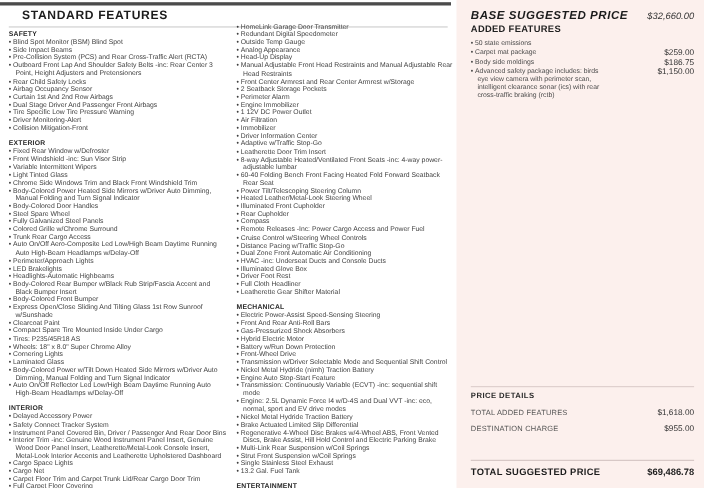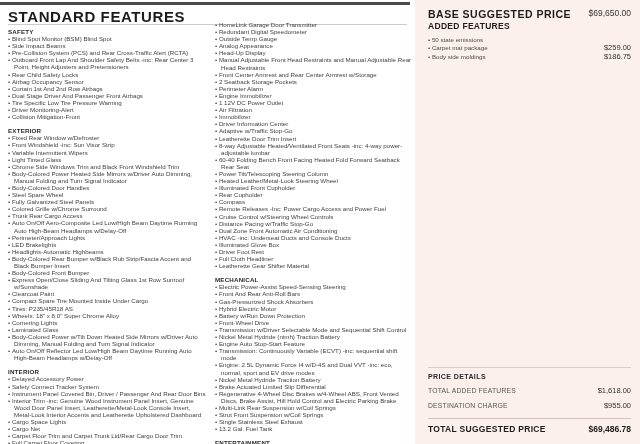--- a/index.html
+++ b/index.html
@@ -1,49 +1,49 @@
 <!DOCTYPE html>
 <html><head>
 <meta charset="utf-8">
 <style>
   html,body{margin:0;padding:0;}
   body{font-family:"Liberation Sans", sans-serif; background:#ffffff;}
   .sheet{position:relative; width:640px; height:444px; background:#ffffff; overflow:hidden;}
 
   
   .top-bar{position:absolute; left:0; top:2px; width:410px; height:3px; background:#4b4b4b;}
-  .features-title{position:absolute; left:8px; top:8px; font-size:15px; font-weight:bold; letter-spacing:.6px; color:#1c1c1c;}
+  .features-title{position:absolute; left:20px; top:8px; font-size:11px; font-weight:bold; letter-spacing:.6px; color:#1c1c1c;}
   .title-rule{position:absolute; left:8px; top:24px; width:399px; height:0; border-top:1px solid #cccccc;}
   .features-columns{position:absolute; left:8px; top:28px; width:402px; display:flex; gap:9px; align-items:flex-start;}
   .feature-column{width:198px; flex:0 0 198px;}
   .feature-column.second{margin-top:-7px;}
   .sec-head{font-size:6.2px; line-height:7.1px; font-weight:bold; color:#2a2a2a; margin-top:7px; letter-spacing:.2px;}
   .sec-head.first{margin-top:0;}
   .feat-item{font-size:6.2px; line-height:7.1px; color:#3f3f3f; padding-left:6px; text-indent:-6px;}
   .feat-item::before{content:"\2022\00a0";}
 
   
   .price-panel{position:absolute; left:415px; top:0; width:225px; height:444px; box-sizing:border-box;
     padding:8px 9px 10px 13px; display:flex; flex-direction:column; background:#fcf0ed;}
-  .base-row{display:flex; justify-content:space-between; align-items:flex-start;}
+  .base-row{display:flex; justify-content:space-between; align-items:center;font-style:italic;}
   .base-label{font-size:10.5px; font-weight:bold; letter-spacing:.5px; color:#1c1c1c;}
   .base-price{font-size:8.5px; color:#333333; white-space:nowrap;}
   .added-label{margin-top:1px; font-size:8.5px; font-weight:bold; letter-spacing:.3px; color:#1f1f1f;}
   .added-list{margin-top:5px;}
   .added-row{display:flex; align-items:flex-start; margin-bottom:1px;}
   .added-name{flex:1; font-size:6.2px; line-height:7.4px; color:#4a4a4a; padding-left:6px; text-indent:-6px; padding-right:8px;}
   .added-name::before{content:"\2022\00a0";}
   .added-price{font-size:7.5px; color:#333333; white-space:nowrap; text-align:left; line-height:7.4px;margin-left:44px;}
   .panel-spacer{flex:1;}
   .details-rule{border-top:1px solid #dccdca; margin-bottom:5px;}
   .details-label{font-size:7px; font-weight:bold; letter-spacing:.4px; color:#2a2a2a;}
   .detail-row{display:flex; justify-content:space-between; align-items:baseline; margin-top:6px;text-align:right;}
   .detail-label{font-size:6.8px; color:#555555; letter-spacing:.2px;}
   .detail-value{font-size:7.5px; color:#333333; white-space:nowrap;}
-  .total-row{display:flex; justify-content:space-between; align-items:baseline; border-top:1px solid #d3c4c1; margin-top:8px; padding-top:5px;}
+  .total-row{display:flex; justify-content:space-between; align-items:baseline; border-top:1px solid #d3c4c1; margin-top:24px; padding-top:5px;}
   .total-label{font-size:8.5px; font-weight:bold; letter-spacing:.3px; color:#1c1c1c;}
   .total-value{font-size:8.5px; font-weight:bold; color:#1c1c1c; white-space:nowrap;}
 </style>
 </head>
 <body>
 
 <div class="sheet">
   <div class="top-bar" style="background: rgb(75, 75, 75);"></div>
   <div class="features-title">STANDARD FEATURES</div>
   <div class="title-rule"></div>
@@ -150,34 +150,38 @@
         <div class="feat-item">Strut Front Suspension w/Coil Springs</div>
         <div class="feat-item">Single Stainless Steel Exhaust</div>
         <div class="feat-item">13.2 Gal. Fuel Tank</div>
         <div class="sec-head">ENTERTAINMENT</div>
       </div>
     </div>
 
   <div class="price-panel" style="background: rgb(252, 240, 237);">
     <div class="base-row">
       <span class="base-label">BASE SUGGESTED PRICE</span>
-      <span class="base-price">$69,650.00</span>
+      <span class="base-price">$32,660.00</span>
     </div>
     <div class="added-label">ADDED FEATURES</div>
     <div class="added-list">
         <div class="added-row">
           <span class="added-name">50 state emissions</span>
         </div>
         <div class="added-row">
           <span class="added-name">Carpet mat package</span>
           <span class="added-price">$259.00</span>
         </div>
         <div class="added-row">
           <span class="added-name">Body side moldings</span>
           <span class="added-price">$186.75</span>
+        </div>
+        <div class="added-row">
+          <span class="added-name">Advanced safety package includes: birds eye view camera with perimeter scan, intelligent clearance sonar (ics) with rear cross-traffic braking (rctb)</span>
+          <span class="added-price">$1,150.00</span>
         </div>
       </div>
     <div class="panel-spacer"></div>
     <div class="details-rule"></div>
     <div class="details-label">PRICE DETAILS</div>
     <div>
         <div class="detail-row">
           <span class="detail-label">TOTAL ADDED FEATURES</span>
           <span class="detail-value">$1,618.00</span>
         </div>

